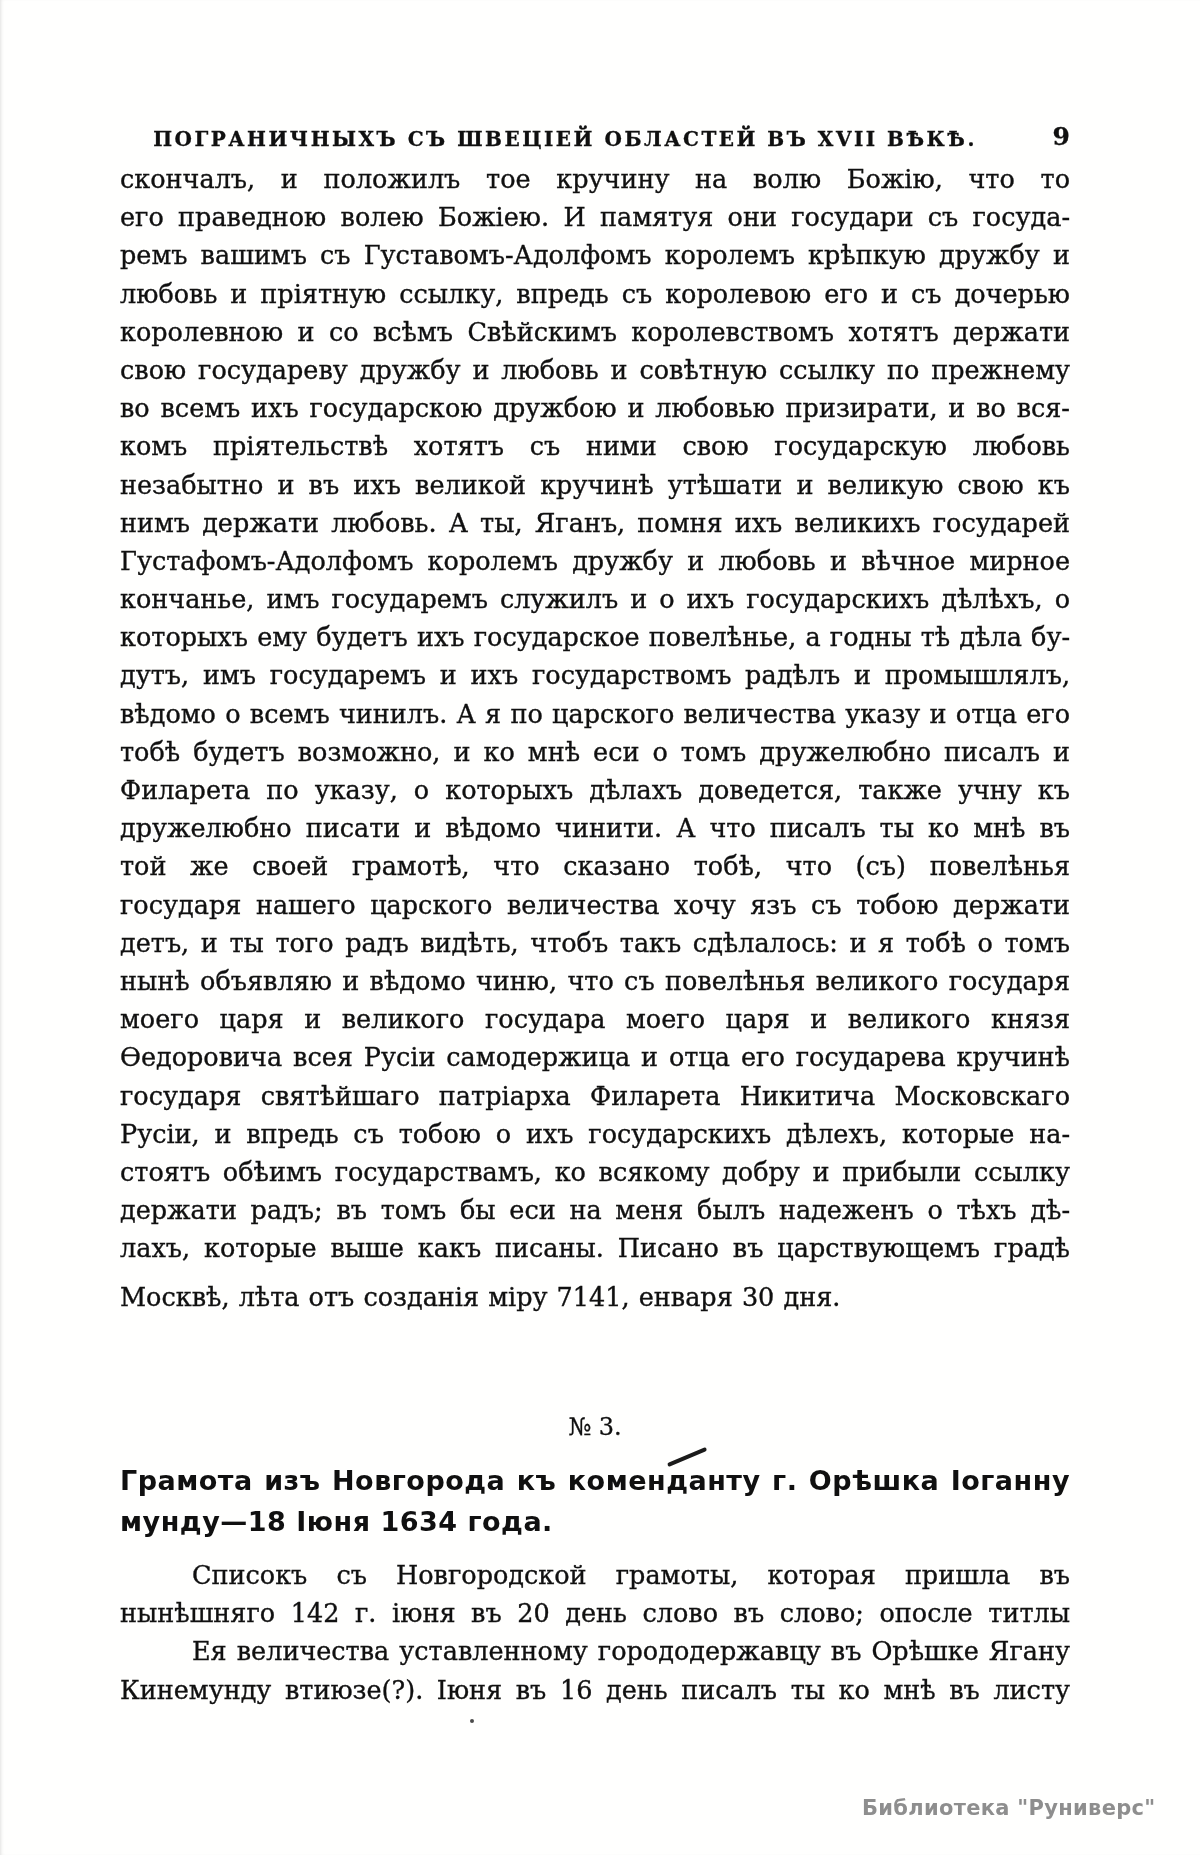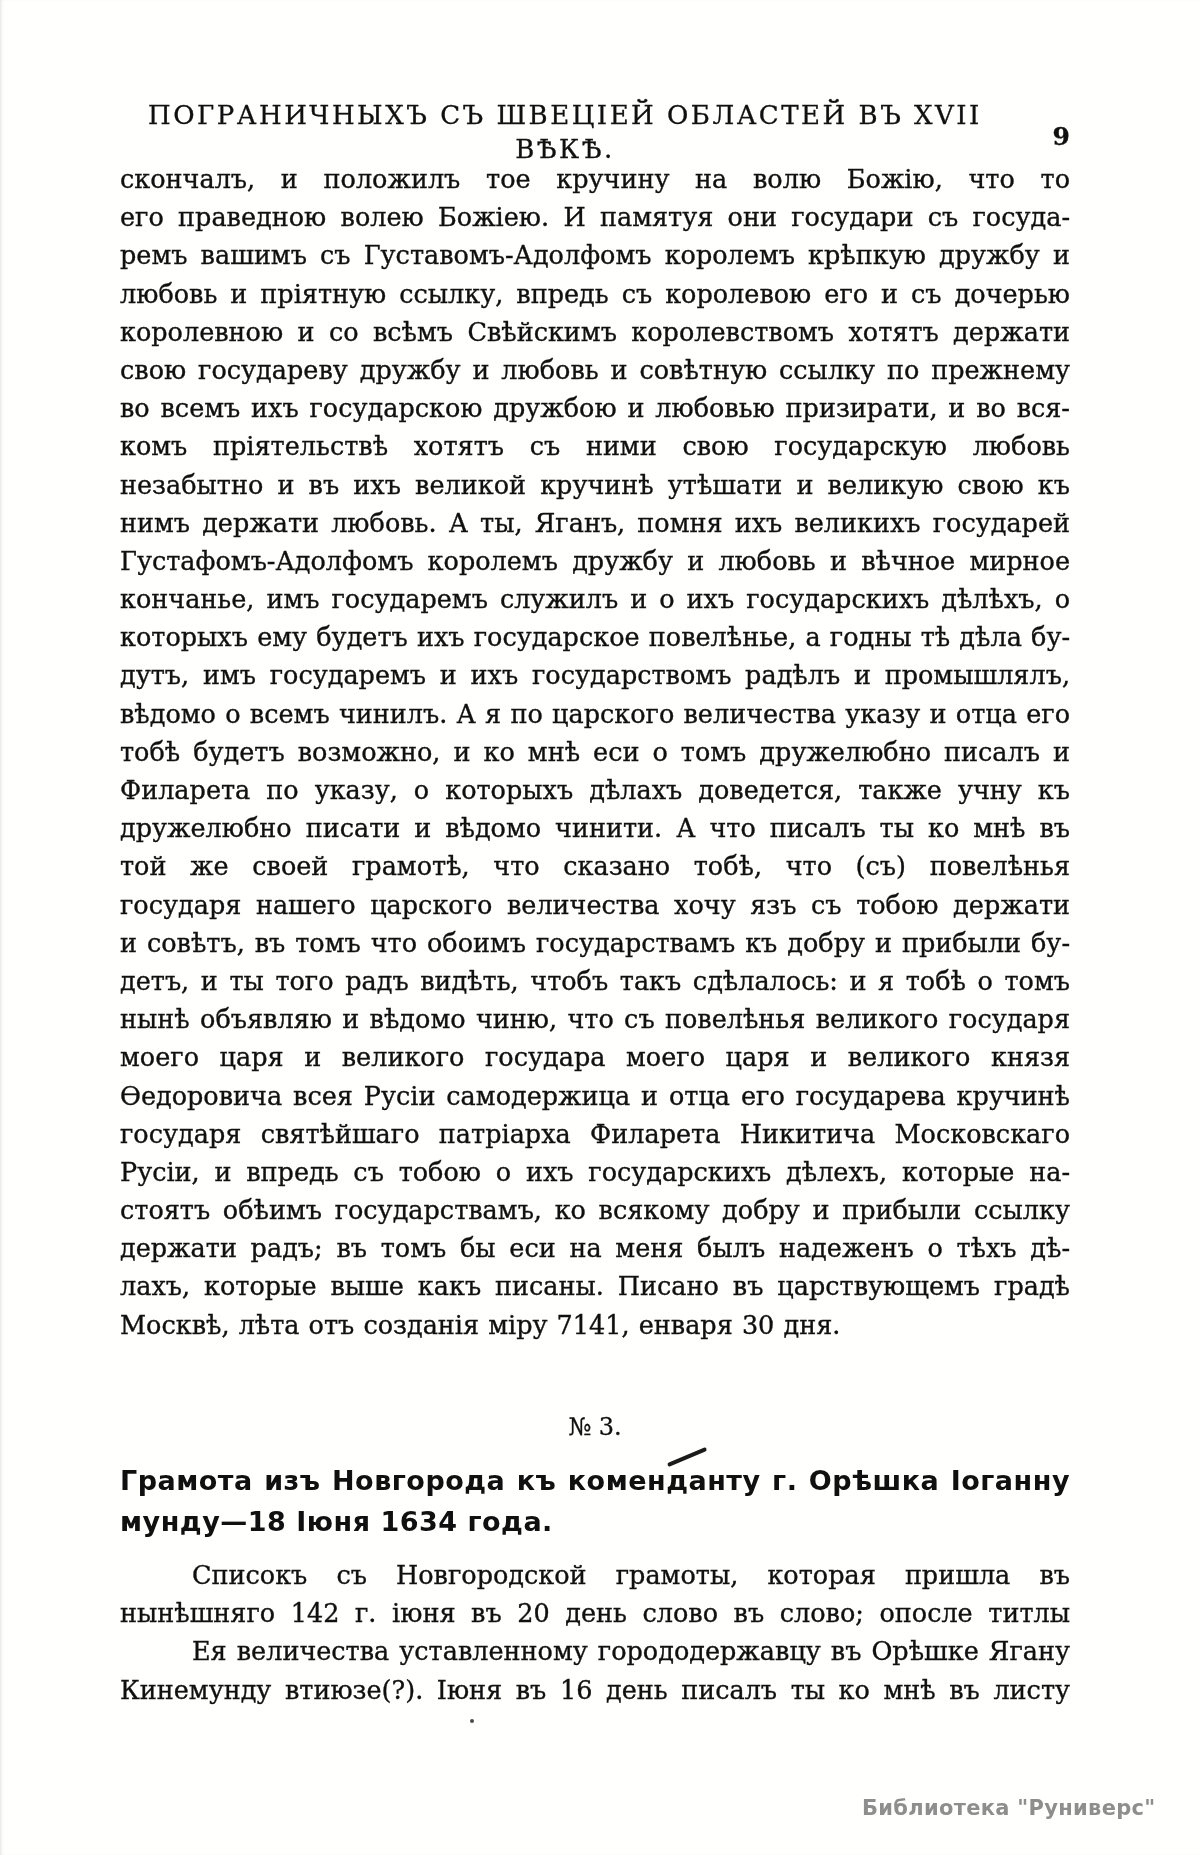--- a/index.html
+++ b/index.html
@@ -3,39 +3,39 @@
 <meta charset="utf-8">
 <style>
   html,body { margin:0; padding:0; background:#ffffff; }
   .page {
     position:relative; width:1200px; height:1855px;
     background:#fffffe; overflow:hidden;
     font-family:"DejaVu Serif", serif; color:#101010;
     box-shadow: inset 3px 0 4px -3px rgba(0,0,0,.18);
   }
   .running-head {
-    position:absolute; top:98px; left:120px; width:950px;
+    position:absolute; top:122px; left:120px; width:950px;
     box-sizing:border-box; padding-right:60px;
-    text-align:center; font-weight:normal; font-size:26px; line-height:34px;
+    text-align:center; font-weight:bold; font-size:20px; line-height:34px;
     letter-spacing:2.5px; -webkit-text-stroke:0.3px #101010;
   }
   .page-number {
     position:absolute; top:122px; left:1010px; width:60px;
     text-align:right; font-weight:bold; font-size:25px; line-height:30px;
     -webkit-text-stroke:0.3px #101010;
   }
   .para { position:absolute; left:120px; width:950px; }
   .para1 { top:160px; }
   .para2 { top:1556px; }
   .line {
     font-size:25.5px; line-height:38.2px; height:38.2px; overflow:hidden;
     text-align:justify; text-align-last:justify;
     -webkit-text-stroke:0.35px #101010; word-spacing:1px;
   }
-  .para1 .line:last-child { text-align-last:left; }
+  .para1 .line:last-child { text-align-last:left;margin-top:11px; }
   .indent { padding-left:72px; }
   .section-number {
     position:absolute; top:1412px; left:120px; width:950px;
     text-align:center; font-size:24px; line-height:30px;
     -webkit-text-stroke:0.3px #101010;
   }
   .doc-heading { position:absolute; top:1460px; left:120px; width:950px; }
   .heading-line {
     font-family:"DejaVu Sans", sans-serif; font-weight:bold;
     font-size:27px; line-height:41px; height:41px; overflow:hidden;
@@ -82,21 +82,20 @@
       <div class="line">Густафомъ-Адолфомъ королемъ дружбу и любовь и вѣчное мирное до-</div>
       <div class="line">кончанье, имъ государемъ служилъ и о ихъ государскихъ дѣлѣхъ, о</div>
       <div class="line">которыхъ ему будетъ ихъ государское повелѣнье, а годны тѣ дѣла бу-</div>
       <div class="line">дутъ, имъ государемъ и ихъ государствомъ радѣлъ и промышлялъ, какъ</div>
       <div class="line">вѣдомо о всемъ чинилъ. А я по царского величества указу и отца его</div>
       <div class="line">тобѣ будетъ возможно, и ко мнѣ еси о томъ дружелюбно писалъ и</div>
       <div class="line">Филарета по указу, о которыхъ дѣлахъ доведется, также учну къ тобѣ</div>
       <div class="line">дружелюбно писати и вѣдомо чинити. А что писалъ ты ко мнѣ въ</div>
       <div class="line">той же своей грамотѣ, что сказано тобѣ, что (съ) повелѣнья великого</div>
       <div class="line">государя нашего царского величества хочу язъ съ тобою держати ссылку</div>
-      <div class="line">и совѣтъ, въ томъ что обоимъ государствамъ къ добру и прибыли бу-</div>
       <div class="line">детъ, и ты того радъ видѣть, чтобъ такъ сдѣлалось: и я тобѣ о томъ</div>
       <div class="line">нынѣ объявляю и вѣдомо чиню, что съ повелѣнья великого государя</div>
       <div class="line">моего царя и великого государа моего царя и великого князя Михаила</div>
       <div class="line">Ѳедоровича всея Русіи самодержица и отца его государева кручинѣ</div>
       <div class="line">государя святѣйшаго патріарха Филарета Никитича Московскаго всея</div>
       <div class="line">Русіи, и впредь съ тобою о ихъ государскихъ дѣлехъ, которые на-</div>
       <div class="line">стоятъ обѣимъ государствамъ, ко всякому добру и прибыли ссылку</div>
       <div class="line">держати радъ; въ томъ бы еси на меня былъ надеженъ о тѣхъ дѣ-</div>
       <div class="line">лахъ, которые выше какъ писаны. Писано въ царствующемъ градѣ</div>
       <div class="line">Москвѣ, лѣта отъ созданія міру 7141, енваря 30 дня.</div>

